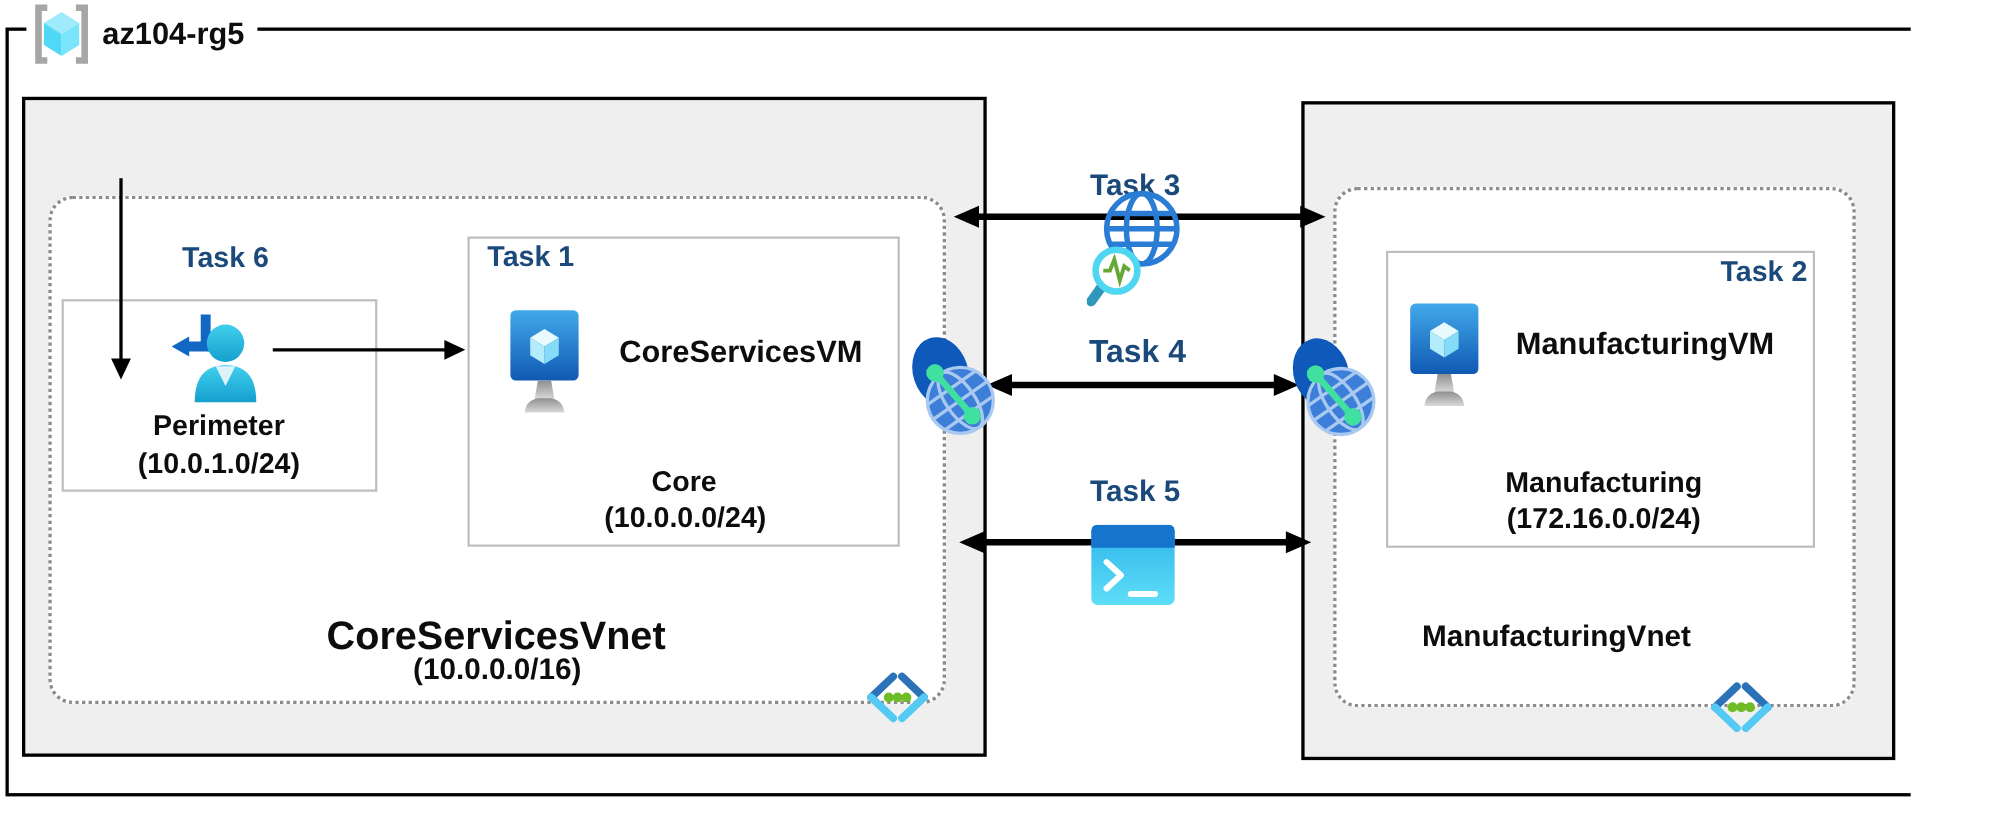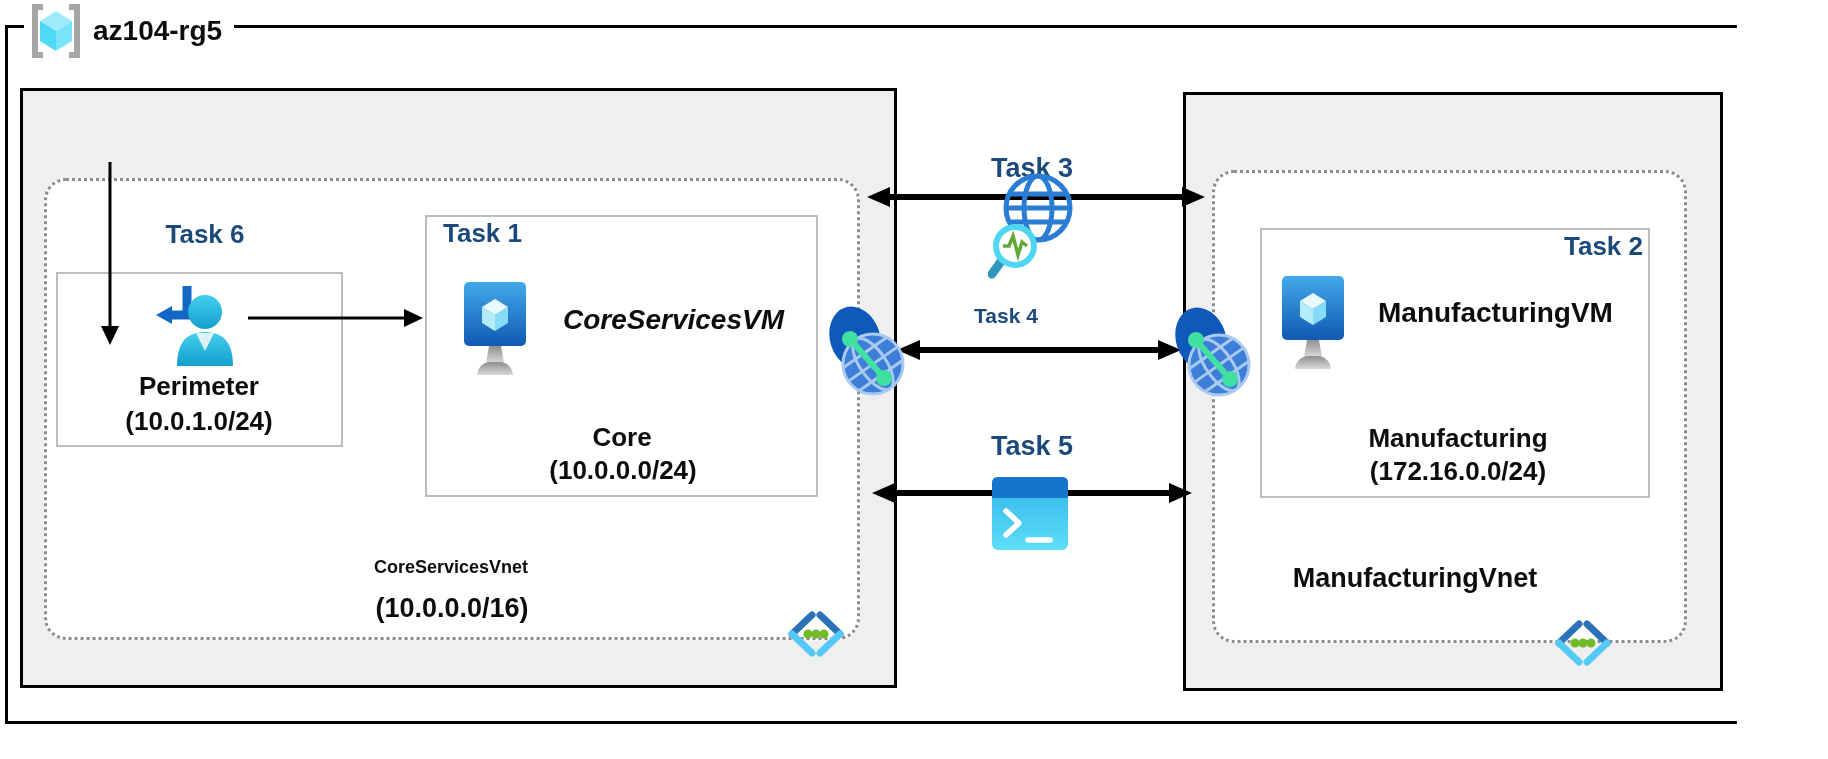--- a/index.html
+++ b/index.html
@@ -109,25 +109,25 @@
   <div class="abs subnet-box" style="left:425px;top:215px;width:389px;height:278px;"></div>
   <div class="abs lbl task z4" style="left:443px;top:218px;text-align:right;">Task 1</div>
   <svg class="abs z4" style="left:463px;top:281px;" width="64" height="100" viewBox="0 0 64 100">
     <rect x="1" y="1" width="62" height="64" rx="5" fill="url(#vmScreen)"></rect>
     <polygon points="32,18 45,26 32,34 19,26" fill="#e8fafe"></polygon>
     <polygon points="19,26 32,34 32,50 19,42" fill="#b3ecfb"></polygon>
     <polygon points="45,26 32,34 32,50 45,42" fill="#86dcf7"></polygon>
     <polygon points="26,65 38,65 41,82 23,82" fill="url(#standG)"></polygon>
     <path d="M14,94 q1,-11 12,-13 h12 q11,2 12,13 z" fill="url(#standG)"></path>
   </svg>
-  <div class="abs lbl lbl-lg z4" style="left:563px;top:304px;font-style:italic;">CoreServicesVM</div>
+  <div class="abs lbl lbl-lg z4" style="left:563px;top:304px;">CoreServicesVM</div>
   <div class="abs lbl ctr z4" style="left:622px;top:422px;">Core</div>
   <div class="abs lbl ctr z4" style="left:623px;top:455px;">(10.0.0.0/24)</div>
 
-  <div class="abs lbl ctr z4" style="left:451px;top:557px;font-size:18px;">CoreServicesVnet</div>
+  <div class="abs lbl ctr z4" style="left:451px;top:557px;font-size:36px;">CoreServicesVnet</div>
   <div class="abs lbl ctr z4" style="left:452px;top:593px;font-size:27px;">(10.0.0.0/16)</div>
 
   <svg class="abs z6" style="left:786px;top:611px;" width="60" height="46" viewBox="0 0 60 46">
     <line x1="26" y1="4" x2="6" y2="23" stroke="#2b72b8" stroke-width="7" stroke-linecap="round"></line>
     <line x1="6" y1="23" x2="26" y2="42" stroke="#53c9f3" stroke-width="7" stroke-linecap="round"></line>
     <line x1="34" y1="4" x2="54" y2="23" stroke="#2b72b8" stroke-width="7" stroke-linecap="round"></line>
     <line x1="54" y1="23" x2="34" y2="42" stroke="#53c9f3" stroke-width="7" stroke-linecap="round"></line>
     <circle cx="22" cy="23" r="4.5" fill="#6fbc27"></circle>
     <circle cx="30" cy="23" r="4.5" fill="#6fbc27"></circle>
     <circle cx="38" cy="23" r="4.5" fill="#6fbc27"></circle>
@@ -179,21 +179,21 @@
     <line x1="916" y1="350" x2="1162" y2="350" stroke="#000" stroke-width="6"></line>
     <polygon points="897,350 920,340 920,360" fill="#000"></polygon>
     <polygon points="1181,350 1158,340 1158,360" fill="#000"></polygon>
 
     <line x1="891" y1="493" x2="1173" y2="493" stroke="#000" stroke-width="6"></line>
     <polygon points="872,493 895,483 895,503" fill="#000"></polygon>
     <polygon points="1192,493 1169,483 1169,503" fill="#000"></polygon>
   </svg>
 
   <div class="abs lbl ctr task z4" style="left:1032px;top:153px;font-size:27px;">Task 3</div>
-  <div class="abs lbl ctr task z4" style="left:1006px;top:304px;font-size:21px;">Task 4</div>
+  <div class="abs lbl ctr task z4" style="left:1034px;top:304px;font-size:29px;">Task 4</div>
   <div class="abs lbl ctr task z4" style="left:1032px;top:431px;font-size:27px;">Task 5</div>
 
   <svg class="abs z6" style="left:988px;top:170px;" width="88" height="110" viewBox="0 0 88 110">
     <g fill="none" stroke="#2a7cd4" stroke-width="5">
       <circle cx="50" cy="38" r="32"></circle>
       <g clip-path="url(#clipWatch)">
         <ellipse cx="50" cy="38" rx="14" ry="32"></ellipse>
         <line x1="18" y1="24" x2="82" y2="24"></line>
         <line x1="18" y1="38" x2="82" y2="38"></line>
         <line x1="18" y1="52" x2="82" y2="52"></line>

